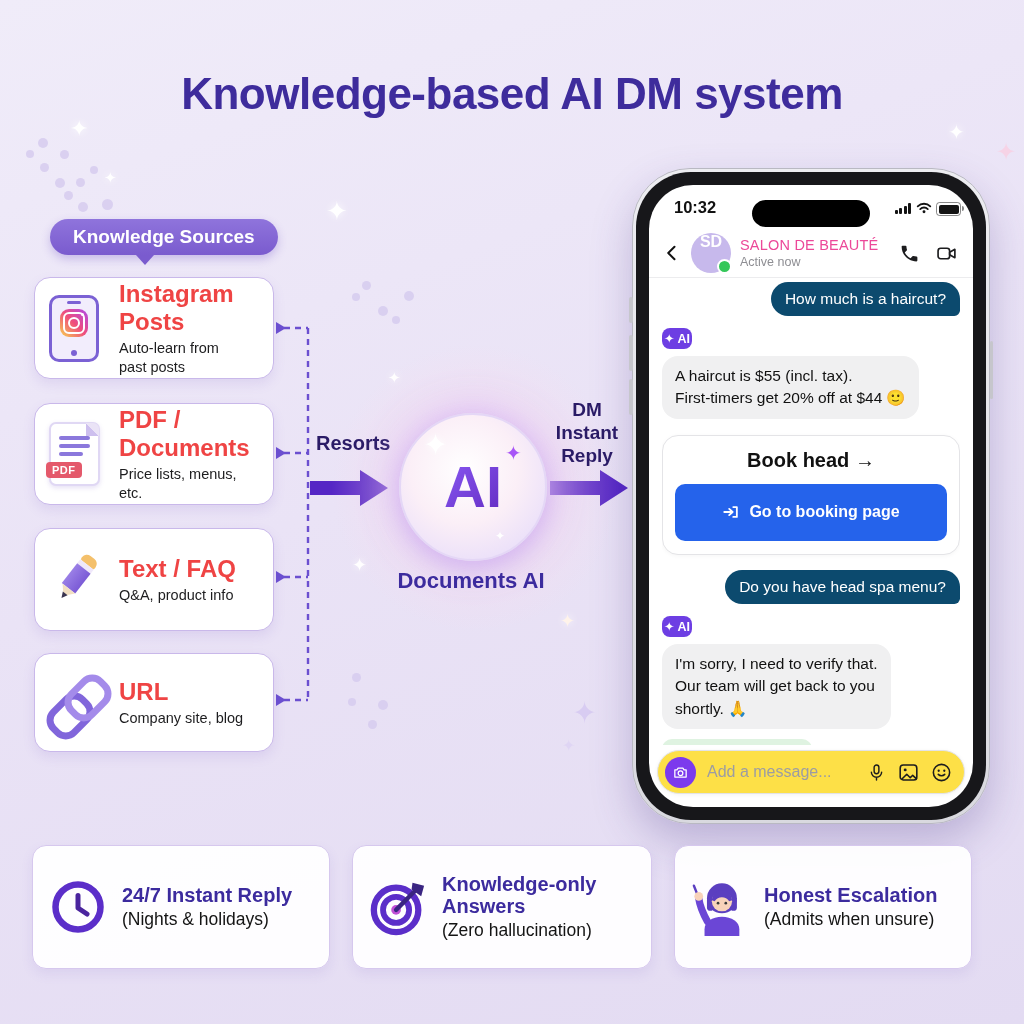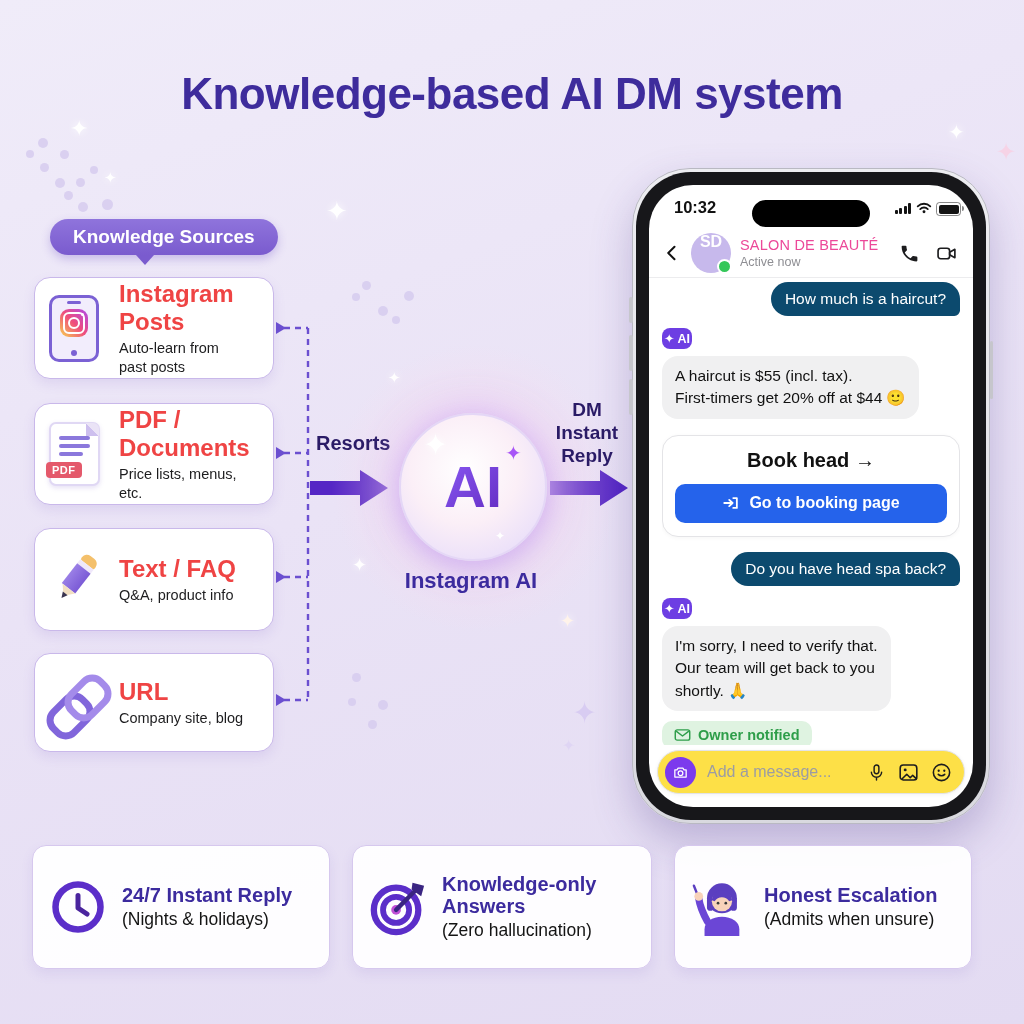--- a/index.html
+++ b/index.html
@@ -114,21 +114,21 @@
   .chat{position:absolute;top:94px;left:13px;right:13px;bottom:62px;display:flex;flex-direction:column;overflow:hidden;}
   .bubble-user{align-self:flex-end;background:#0c4a6e;color:#fff;font-size:15.5px;padding:8px 14px;
                border-radius:18px;border-bottom-right-radius:6px;max-width:250px;}
   .ai-pill{align-self:flex-start;background:#6D3EE3;color:#fff;font-weight:700;font-size:12.5px;
            padding:3px 2px;border-radius:8px;}
   .bubble-ai{align-self:flex-start;background:#F0F0F1;color:#111;font-size:15.5px;line-height:1.45;
              padding:9px 13px;border-radius:16px;max-width:280px;}
   .book-card{align-self:stretch;background:#fff;border:1.5px solid #E4E4E7;border-radius:16px;
              padding:13px 12px;box-shadow:0 1px 4px rgba(0,0,0,.04);}
   .book-title{text-align:center;font-size:20px;font-weight:700;color:#111;}
-  .book-btn{margin-top:12px;background:#2563EB;border:none;border-radius:10px;height:39px;width:100%;
+  .book-btn{margin-top:12px;background:#2563EB;border:none;border-radius:10px;height:57px;width:100%;
             color:#fff;font-weight:700;font-size:16px;display:flex;align-items:center;justify-content:center;gap:9px;
             font-family:inherit;cursor:pointer;}
   .notice{align-self:flex-start;background:#DFF3E1;color:#2E9E4A;font-weight:700;font-size:14.5px;
           padding:6px 12px;border-radius:10px;display:flex;align-items:center;gap:7px;}
   .composer{position:absolute;left:8px;right:8px;bottom:13px;height:44px;background:#fde047;
             border:1.5px solid #E3E3E6;border-radius:24px;display:flex;align-items:center;
             padding:0 12px 0 7px;gap:9px;box-sizing:border-box;box-shadow:0 1px 4px rgba(0,0,0,.05);}
   .cam-circle{width:31px;height:31px;border-radius:50%;background:#7C3AED;display:flex;align-items:center;justify-content:center;flex:0 0 31px;}
   .composer input{flex:1;border:none;outline:none;font-size:16px;color:#444;background:transparent;font-family:inherit;min-width:0;}
   .composer input::placeholder{color:#9C9CA3;}
@@ -259,21 +259,21 @@
   </svg>
 
   <div class="abs glow"></div>
   <div class="abs flow-label" style="left:316px;top:432px">Resorts</div>
   <div class="abs ai-circle">
     <span class="ai-sp1">✦</span>
     <span class="ai-sp2">✦</span>
     <span class="ai-sp3">✦</span>
     <div class="ai-text">AI</div>
   </div>
-  <div class="abs ai-caption">Instagram AI</div>
+  <div class="abs ai-caption">Documents AI</div>
   <div class="abs flow-label out-label">DM Instant Reply</div>
 
   <div class="abs phone">
     <span class="side-btn" style="left:-4px;top:128px;height:26px"></span>
     <span class="side-btn" style="left:-4px;top:166px;height:36px"></span>
     <span class="side-btn" style="left:-4px;top:210px;height:36px"></span>
     <span class="side-btn" style="right:-4px;top:172px;height:58px"></span>
     <div class="phone-frame">
       <div class="phone-screen">
 
@@ -329,21 +329,21 @@
             <div class="book-title">Book head →</div>
             <button class="book-btn">
               <svg width="18" height="18" viewBox="0 0 20 20">
                 <path d="M12.5 4.5h4v11h-4" stroke="#fff" stroke-width="2" fill="none" stroke-linecap="round" stroke-linejoin="round"></path>
                 <path d="M2.5 10h9M8 6.5L11.8 10 8 13.5" stroke="#fff" stroke-width="2" fill="none" stroke-linecap="round" stroke-linejoin="round"></path>
               </svg>
               <span>Go to booking page</span>
             </button>
           </div>
 
-          <div class="bubble-user" style="margin-top:15px">Do you have head spa back?</div>
+          <div class="bubble-user" style="margin-top:15px">Do you have head spa menu?</div>
           <div class="ai-pill" style="margin-top:12px">✦ AI</div>
           <div class="bubble-ai pre" style="margin-top:7px">I'm sorry, I need to verify that.
 Our team will get back to you
 shortly. 🙏</div>
 
           <div class="notice" style="margin-top:10px">
             <svg width="17" height="14" viewBox="0 0 20 16">
               <rect x="1.5" y="2" width="17" height="12" rx="2.3" stroke="#2E9E4A" stroke-width="1.7" fill="none"></rect>
               <path d="M2.5 3.5L10 9.2 17.5 3.5" stroke="#2E9E4A" stroke-width="1.7" fill="none" stroke-linejoin="round"></path>
             </svg>

